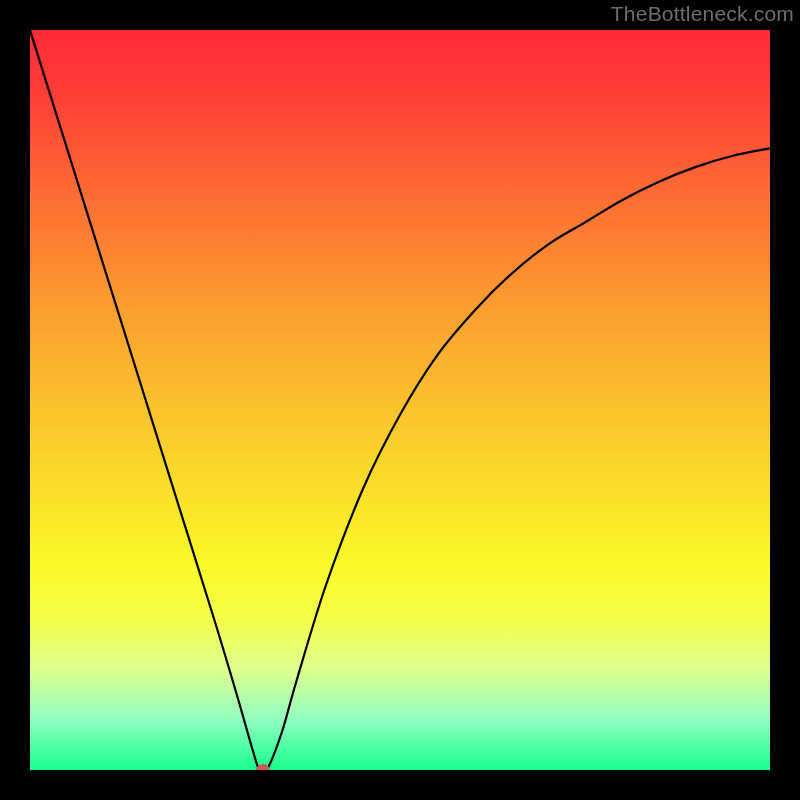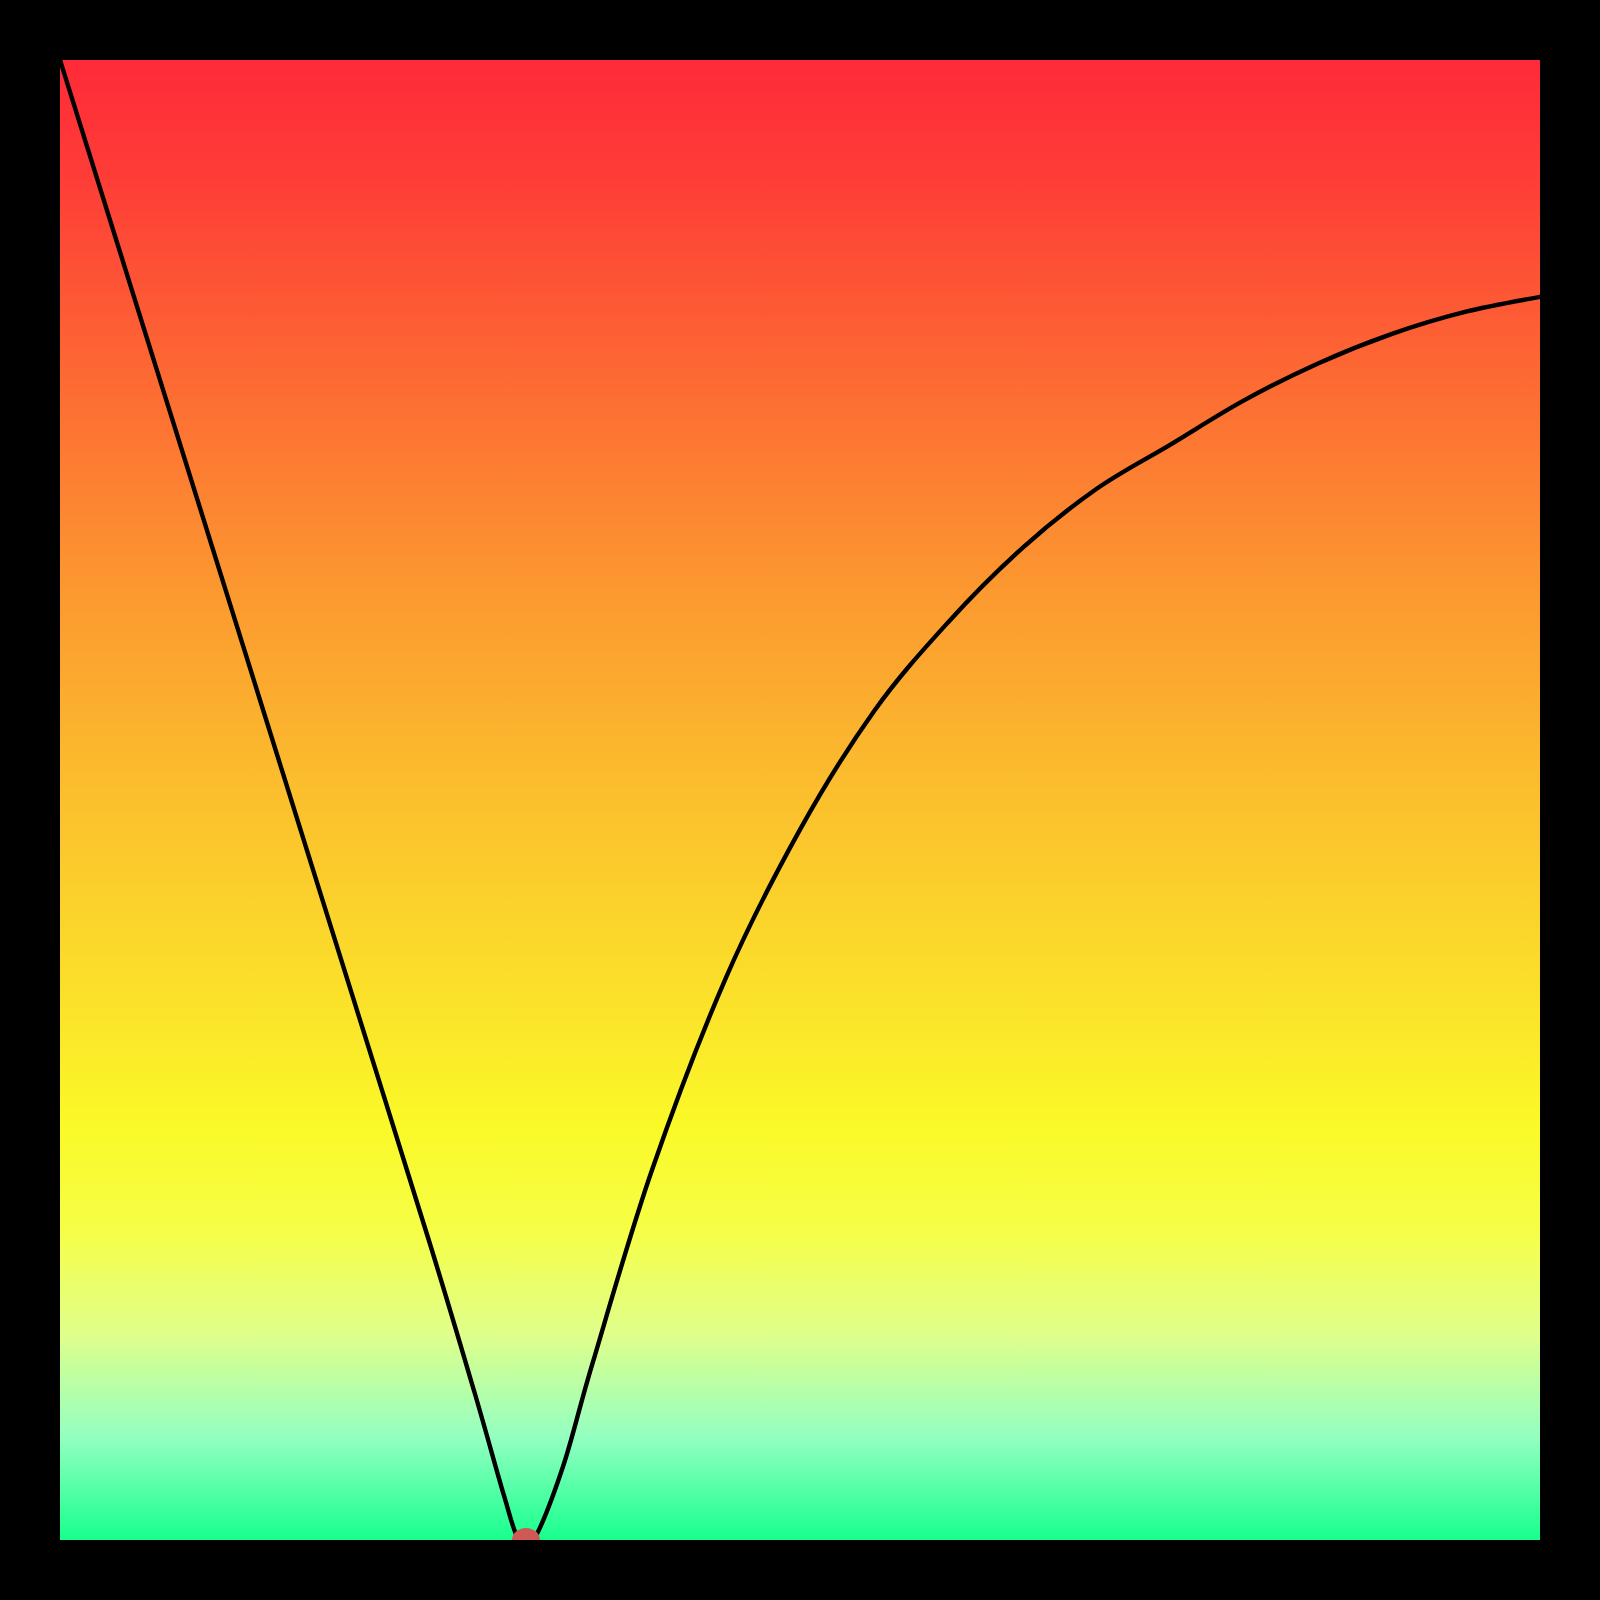--- a/index.html
+++ b/index.html
@@ -82,13 +82,14 @@
   <div class="plot-area">
     <div class="gradient-bg"></div>
 
     <svg class="curve" viewBox="0 0 740 740" preserveAspectRatio="none">
       <path id="curve-path" fill="none" stroke="#000" stroke-width="2.2" stroke-linecap="round" stroke-linejoin="round" d="M 0.00 0.00 C 6.17 19.73, 24.67 78.93, 37.00 118.40 C 49.33 157.87, 61.67 197.33, 74.00 236.80 C 86.33 276.27, 98.67 315.73, 111.00 355.20 C 123.33 394.67, 135.67 434.13, 148.00 473.60 C 160.33 513.07, 175.13 559.93, 185.00 592.00 C 194.87 624.07, 201.03 645.03, 207.20 666.00 C 213.37 686.97, 218.30 705.47, 222.00 717.80 C 225.70 730.13, 226.93 736.30, 229.40 740.00 C 231.87 743.70, 233.10 746.17, 236.80 740.00 C 240.50 733.83, 246.67 717.80, 251.60 703.00 C 256.53 688.20, 259.00 675.87, 266.40 651.20 C 273.80 626.53, 284.90 587.07, 296.00 555.00 C 307.10 522.93, 320.67 487.17, 333.00 458.80 C 345.33 430.43, 357.67 407.00, 370.00 384.80 C 382.33 362.60, 394.67 342.87, 407.00 325.60 C 419.33 308.33, 431.67 294.77, 444.00 281.20 C 456.33 267.63, 468.67 255.30, 481.00 244.20 C 493.33 233.10, 505.67 223.23, 518.00 214.60 C 530.33 205.97, 542.67 199.80, 555.00 192.40 C 567.33 185.00, 579.67 176.98, 592.00 170.20 C 604.33 163.42, 616.67 157.25, 629.00 151.70 C 641.33 146.15, 653.67 141.22, 666.00 136.90 C 678.33 132.58, 690.67 128.88, 703.00 125.80 C 715.33 122.72, 733.83 119.63, 740.00 118.40"></path>
     </svg>
 
     <div class="dot" id="min-dot" style="left: 233.1px; top: 740px; background: rgb(205, 90, 85);"></div>
   </div>
 
+  <div class="watermark">TheBottleneck.com</div>
 </div>
 
 </body></html>

